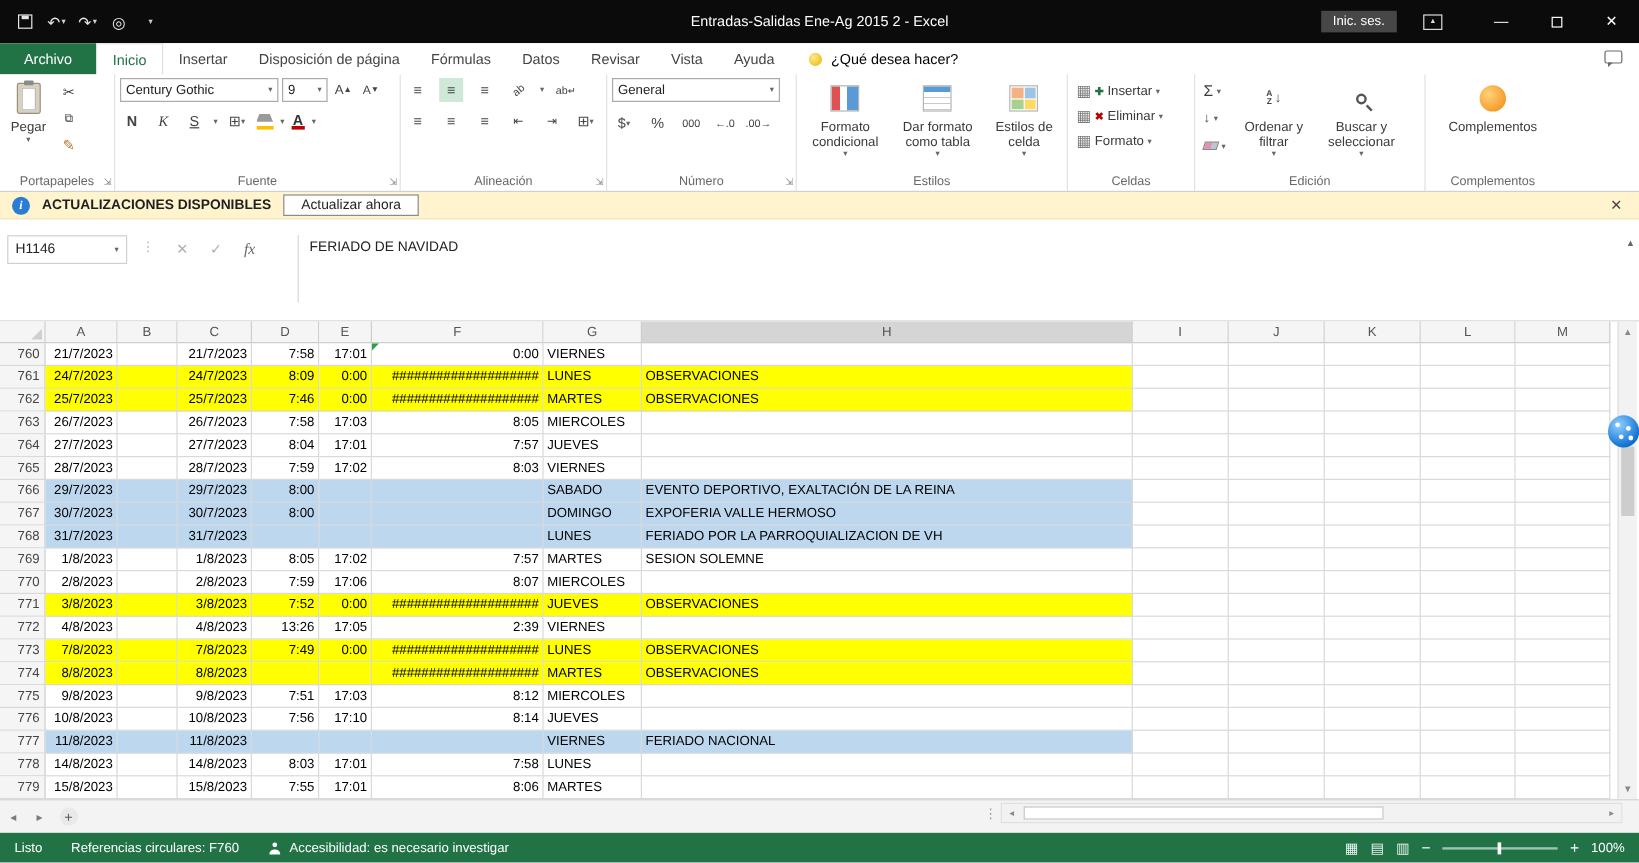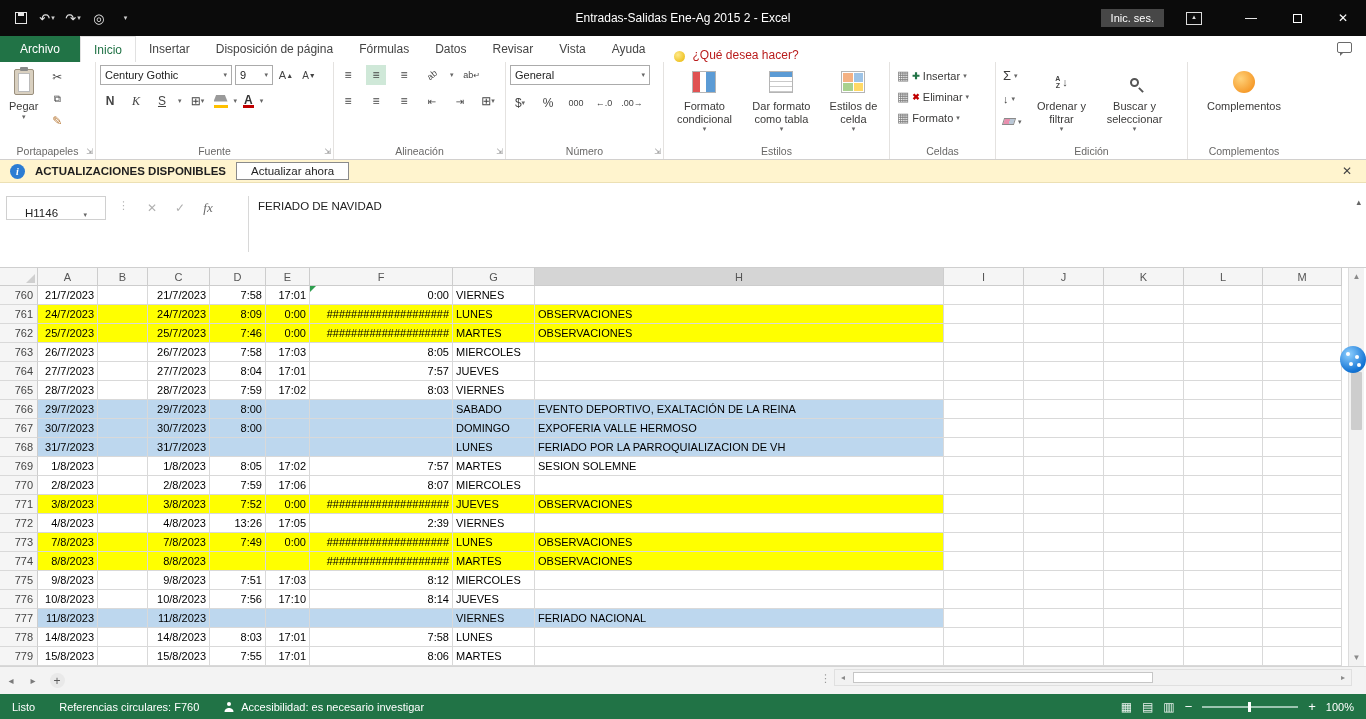--- a/index.html
+++ b/index.html
@@ -19,21 +19,21 @@
   .signin{background:#474747;color:#fff;font-size:11px;padding:3px 10px;margin-right:22px}
   .ribopt{width:16px;height:13px;border:1px solid #dcdcdc;display:flex;align-items:flex-start;justify-content:center;font-size:7px;color:#dcdcdc;margin-right:26px}
   .winbtn{width:46px;height:36px;display:flex;align-items:center;justify-content:center;color:#fff;font-size:12px}
   .maxbox{width:9px;height:9px;border:1px solid #fff}
 
   
   #tabrow{top:36px;height:26px;background:#fff;display:flex;align-items:stretch}
   .file-tab{background:#217346;color:#fff;padding:0 20px;display:flex;align-items:center;font-size:12px}
   .rtab{padding:0 13px;display:flex;align-items:center;font-size:12px;color:#444}
   .rtab.active{color:#217346;background:#fff;border:1px solid #e1e1e1;border-bottom:none}
-  .tellme{display:flex;align-items:flex-end;gap:7px;margin-left:16px;font-size:12px;color:#b91c1c}
+  .tellme{display:flex;align-items:center;gap:7px;margin-left:16px;font-size:12px;color:#000000}
   .bulb{width:11px;height:11px;border-radius:50%;background:radial-gradient(circle at 35% 35%,#ffe98a,#e8b500);}
   .chatic{position:absolute;right:14px;top:42px;width:15px;height:11px;border:1.2px solid #6a6a6a;border-radius:2px}
   .chatic::after{content:"";position:absolute;left:2px;bottom:-4px;border-left:4px solid #6a6a6a;border-bottom:4px solid transparent}
 
   
   #ribbon{top:62px;height:98px;background:#fff;border-bottom:1px solid #d2d0ce;display:flex}
   .group{position:relative;height:97px;border-right:1px solid #e4e2e0;display:flex;flex-direction:column;padding:3px 4px 0}
   .gbody{flex:1;display:flex;align-items:flex-start;gap:4px}
   .glabel{height:16px;display:flex;align-items:center;justify-content:center;font-size:10.5px;color:#696867}
   .launcher{position:absolute;right:2px;bottom:3px;font-size:8px;color:#8a8a8a}
@@ -69,21 +69,21 @@
   
   #notif{top:160px;height:23px;background:#fff4ce;border-bottom:1px solid #ece0b4;display:flex;align-items:center;gap:10px;padding:0 10px;font-size:11.5px;color:#1f1f1f}
   .info-ic{width:15px;height:15px;border-radius:50%;background:#2b7cd3;color:#fff;font-size:10px;font-style:italic;font-weight:bold;display:flex;align-items:center;justify-content:center;font-family:"Liberation Serif",serif}
   .notif-label{font-weight:bold}
   .notif-link{text-decoration:underline}
   .notif-btn{border:1px solid #8a8a8a;background:#fefefe;padding:2px 14px;font-size:11.5px}
   .notif-close{margin-left:auto;color:#444;font-size:12px;padding-right:4px}
 
   
   #formulabar{top:183px;height:85px;background:#fff;border-bottom:1px solid #cfcfcf}
-  .namebox{position:absolute;left:6px;top:13px;width:100px;height:24px;border:1px solid #d0d0d0;display:flex;align-items:flex-end;font-size:11.5px;color:#222;padding:0 18px}
+  .namebox{position:absolute;left:6px;top:13px;width:100px;height:24px;border:1px solid #d0d0d0;display:flex;align-items:center;font-size:11.5px;color:#222;padding:0 6px}
   .namebox .darr{margin-left:auto}
   .fb-dots{position:absolute;left:118px;top:16px;color:#b5b5b5;font-size:11px}
   .fb-btn{position:absolute;top:13px;height:24px;width:24px;display:flex;align-items:center;justify-content:center;color:#b0b0b0;font-size:12px}
   .fb-fx{color:#6a6a6a;font-style:italic;font-family:"Liberation Serif",serif;font-size:13px}
   .fb-divider{position:absolute;left:248px;top:13px;width:1px;height:56px;background:#d8d8d8}
   .fb-content{position:absolute;left:258px;top:17px;font-size:11.5px;color:#222}
   .fb-collapse{position:absolute;right:5px;top:14px;font-size:9px;color:#666}
 
   
   #grid{top:268px;height:398px;background:#fff}

